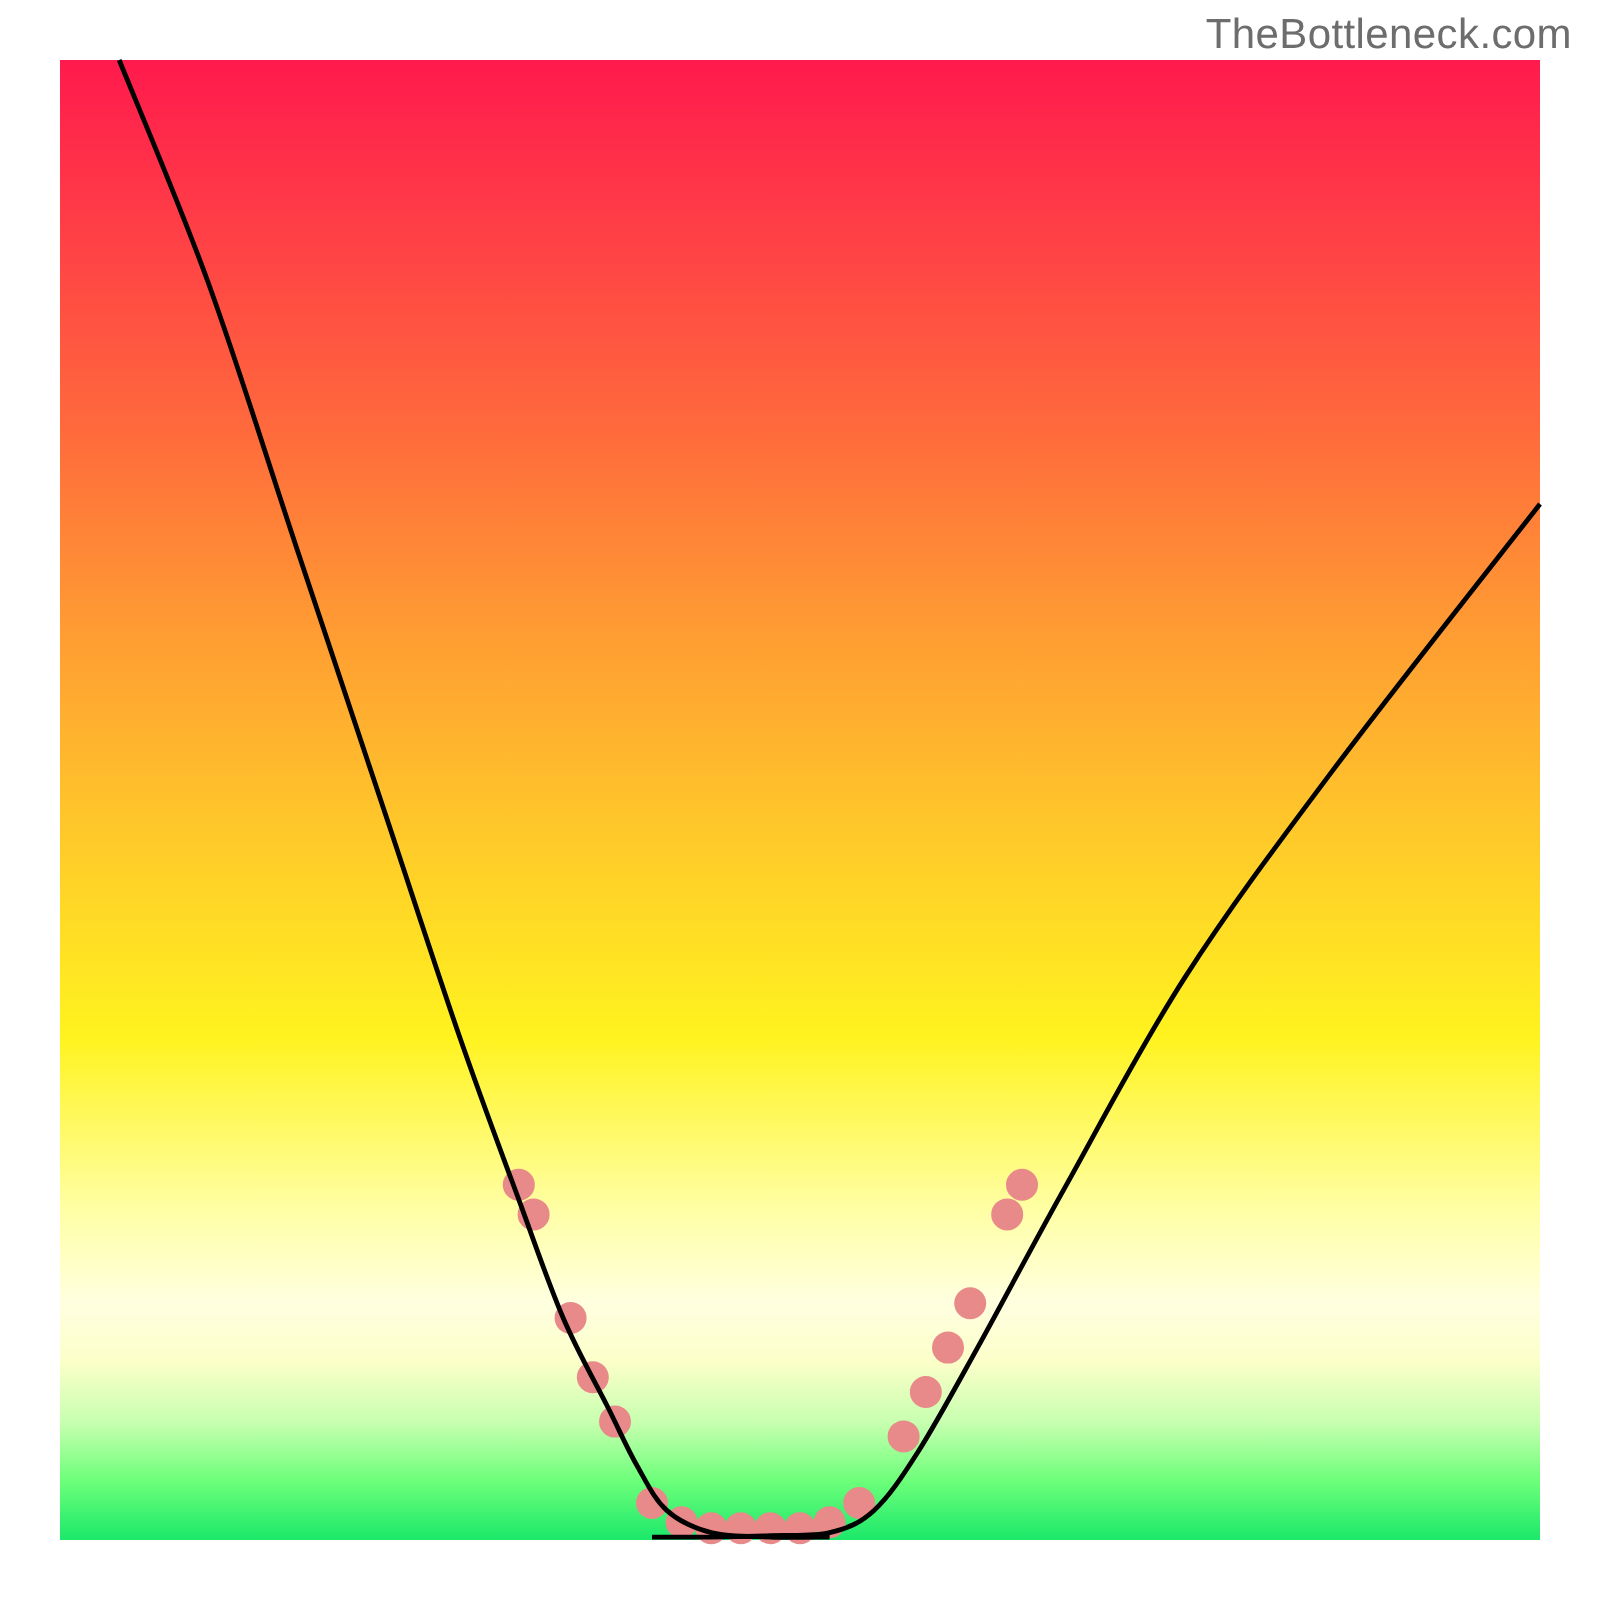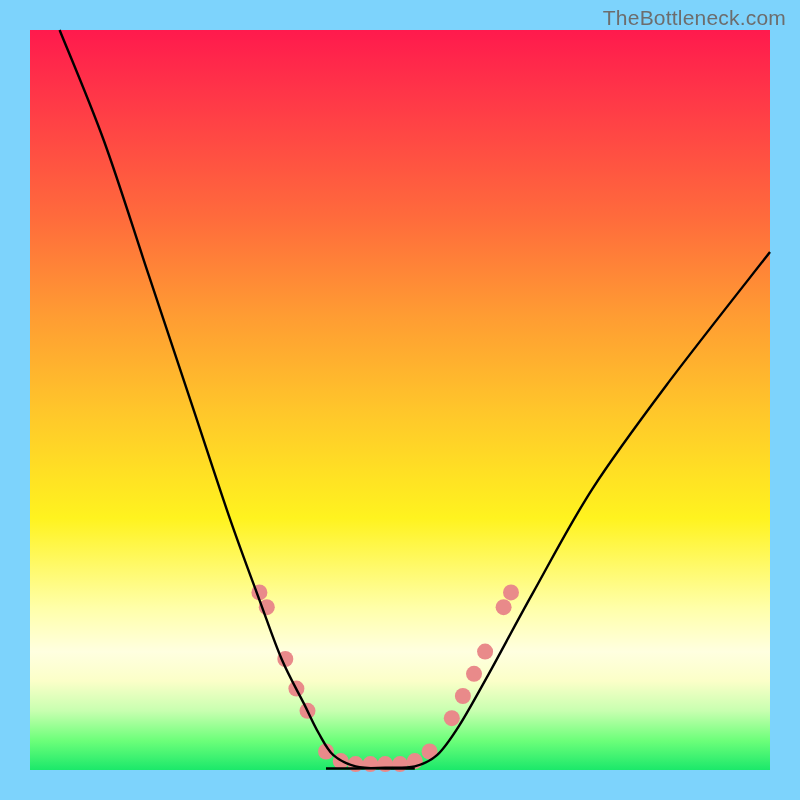--- a/index.html
+++ b/index.html
@@ -10,21 +10,21 @@
     background: #000;
     overflow: hidden;
     font-family: Arial, Helvetica, sans-serif;
   }
   .frame {
     position: absolute;
     left: 0;
     top: 0;
     width: 800px;
     height: 800px;
-    background: #7dd3fc;
+    background: #ffffff;
   }
   .plot {
     position: absolute;
     left: 30px;
     top: 30px;
     width: 740px;
     height: 740px;
     
     background: linear-gradient(to bottom,
       #ff1a4d 0%,

